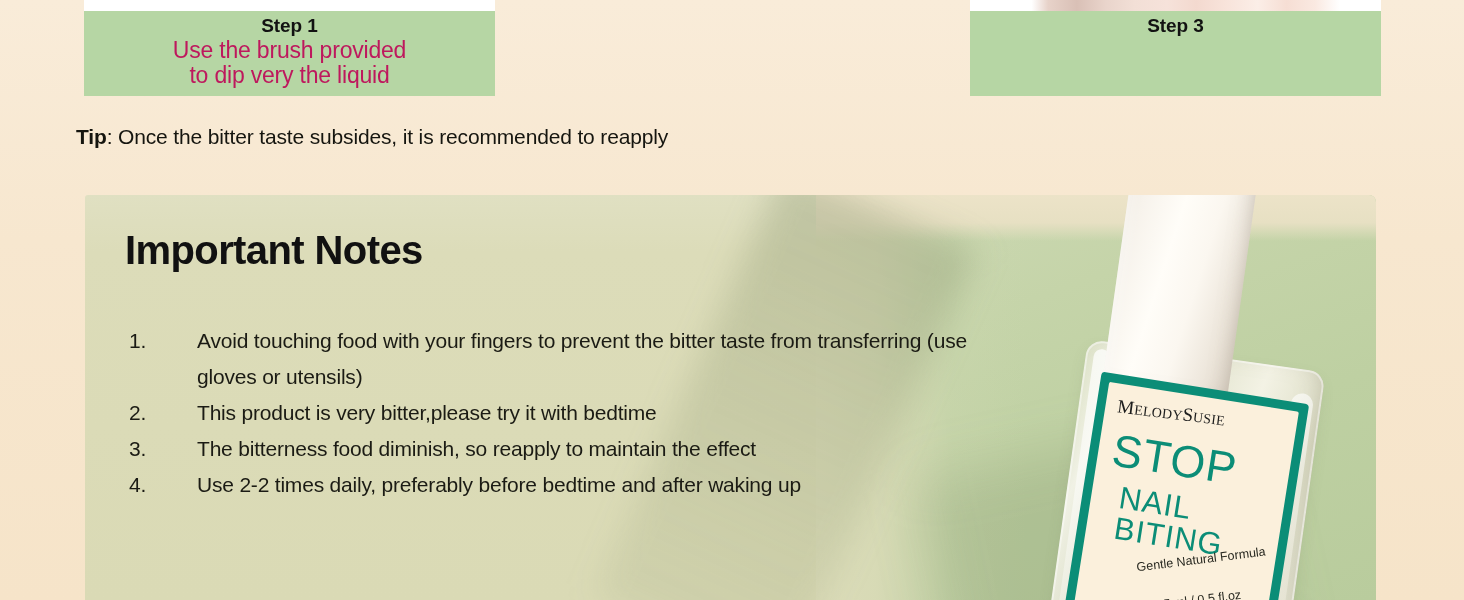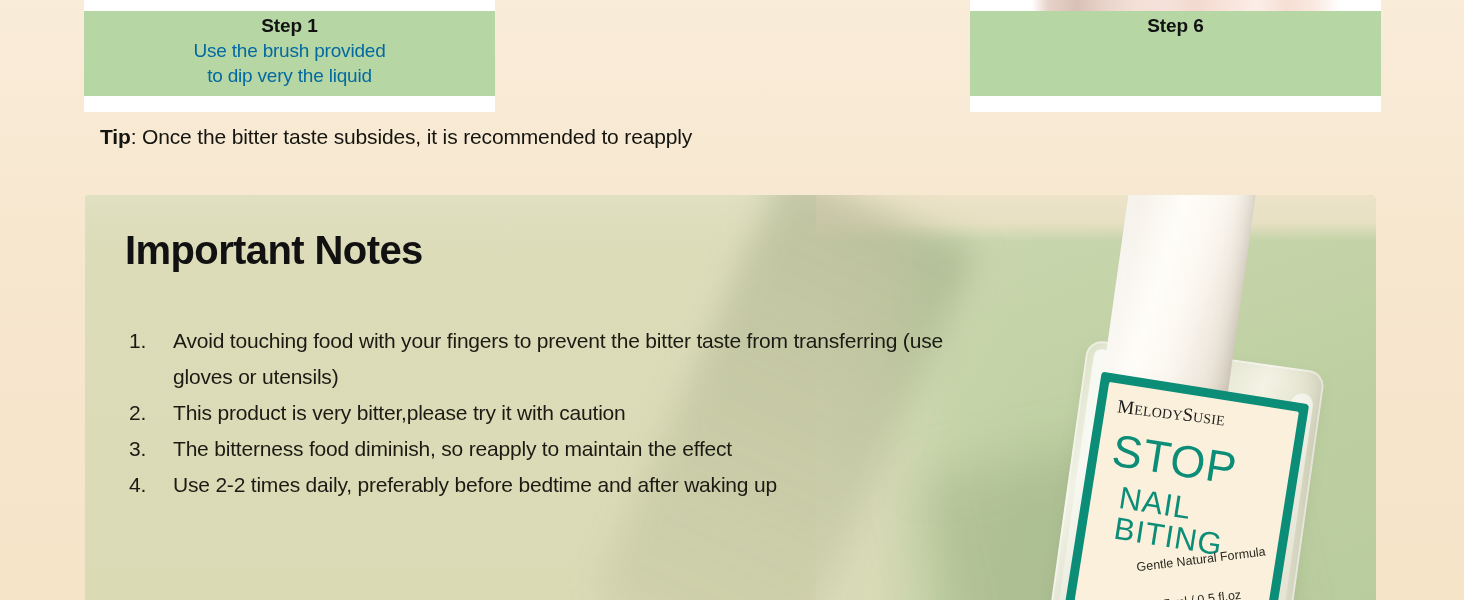--- a/index.html
+++ b/index.html
@@ -28,21 +28,21 @@
   .steps-row {
     position: absolute;
     left: 0; top: 0;
     width: 1464px;
     height: 96px;
   }
 
   .step-card {
     position: absolute;
     top: 0;
-    height: 112px;
+    height: 96px;
     overflow: hidden;
     background: #ffffff;
   }
   .step-card.s1 { left: 84px;  width: 411px; }
   .step-card.s2 { left: 528px; width: 410px; }
   .step-card.s3 { left: 970px; width: 411px; }
 
   
   .card-photo {
     position: absolute;
@@ -112,32 +112,32 @@
   }
 
   .step-title {
     font-size: 19px;
     font-weight: 700;
     color: #121212;
     line-height: 24px;
     letter-spacing: -.1px;
   }
   .step-desc {
-    font-size: 19px;
+    font-size: 23px;
     font-weight: 400;
-    color: #0369a1;
+    color: #be185d;
     line-height: 25px;
     text-align: center;
     letter-spacing: -.2px;
   }
 
   
   .tip-line {
     position: absolute;
-    left: 100px;
+    left: 76px;
     top: 121px;
     font-size: 21px;
     line-height: 32px;
     color: #15150f;
     letter-spacing: -.15px;
     white-space: nowrap;
   }
   .tip-line .tip-label { font-weight: 700; }
 
   
@@ -368,21 +368,21 @@
     color: #1b1b14;
     letter-spacing: -.2px;
     margin-bottom: 0px;
   }
   .note-num {
     width: 48px;
     flex: 0 0 48px;
     text-align: left;
     padding-left: 4px;
   }
-  .note-text { flex: 1; }
+  .note-text { flex: 1; margin-left: 24px; }
 </style>
 </head>
 <body>
 
 <div class="page-bg"></div>
 
 <div class="steps-row">
 
   <div class="step-card s1">
     <div class="card-photo"></div>
@@ -392,21 +392,21 @@
         <div>Use the brush provided</div>
         <div>to dip very the liquid</div>
       </div>
     </div>
   </div>
 
 
   <div class="step-card s3">
     <div class="card-photo photo-s3"></div>
     <div class="card-body">
-      <div class="step-title">Step 6</div>
+      <div class="step-title">Step 3</div>
     </div>
   </div>
 </div>
 
 <div class="tip-line">
   <span class="tip-label">Tip</span><span>: Once the bitter taste subsides, it is recommended to reapply</span>
 </div>
 
 <div class="notes-panel">
 
@@ -440,21 +440,21 @@
   <div class="notes-content">
     <div class="notes-title">Important Notes</div>
 
     <ol class="notes-list">
       <li class="note-item">
         <span class="note-num">1.</span>
         <span class="note-text">Avoid touching food with your fingers to prevent the bitter taste from transferring (use gloves or utensils)</span>
       </li>
       <li class="note-item">
         <span class="note-num">2.</span>
-        <span class="note-text">This product is very bitter,please try it with caution</span>
+        <span class="note-text">This product is very bitter,please try it with bedtime</span>
       </li>
       <li class="note-item">
         <span class="note-num">3.</span>
         <span class="note-text">The bitterness food diminish, so reapply to maintain the effect</span>
       </li>
       <li class="note-item">
         <span class="note-num">4.</span>
         <span class="note-text">Use 2-2 times daily, preferably before bedtime and after waking up</span>
       </li>
     </ol>

